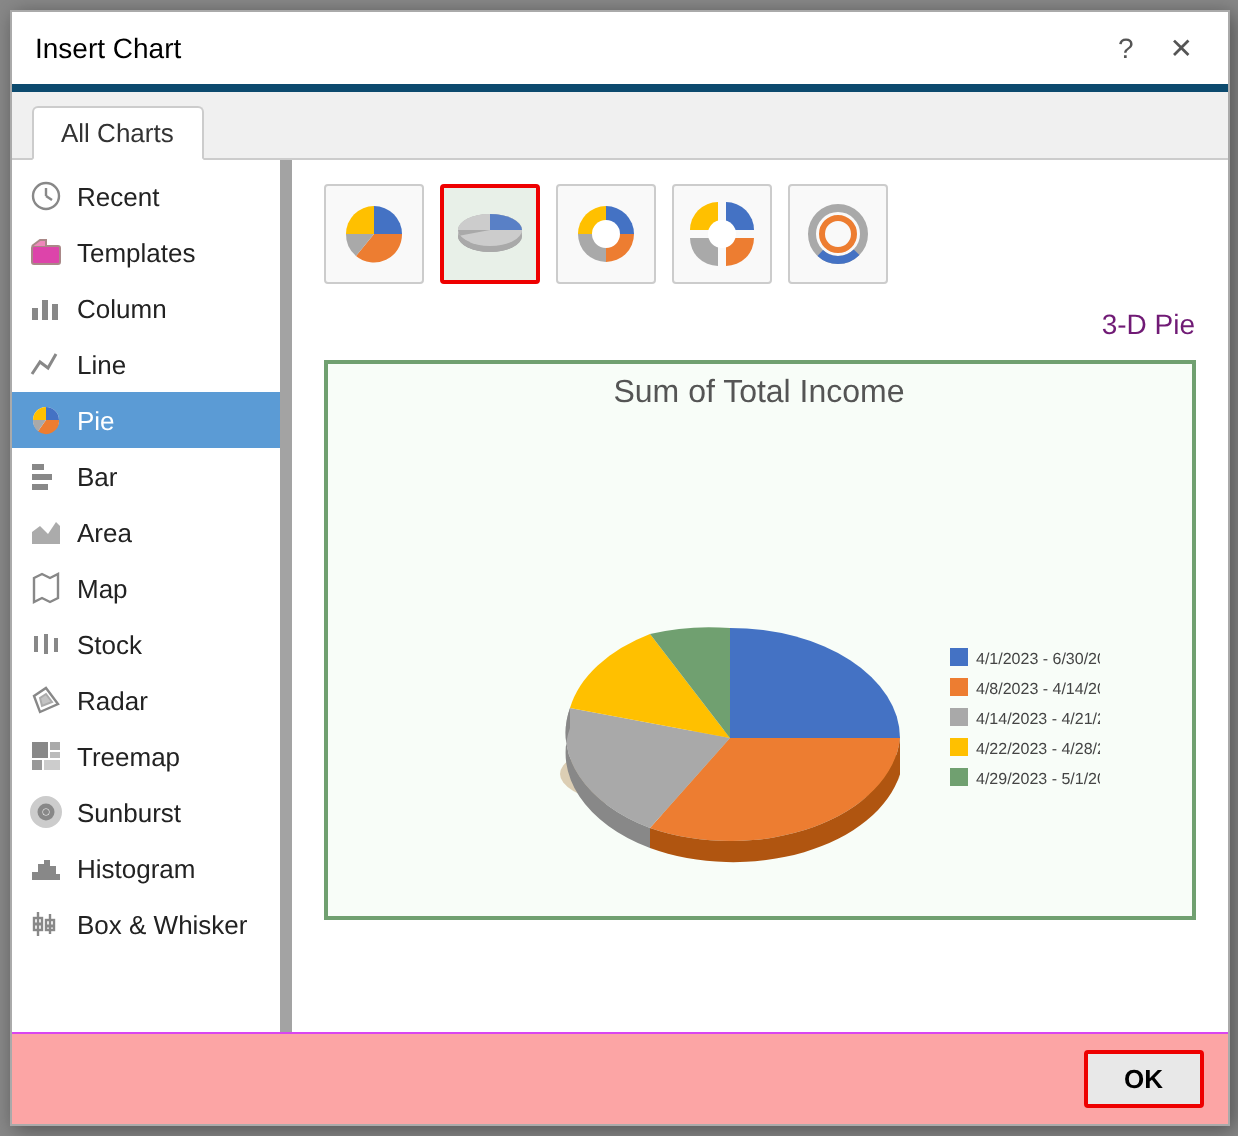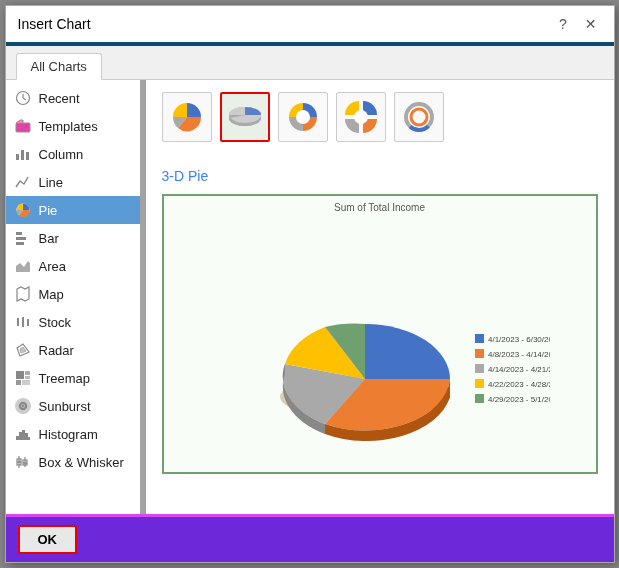--- a/index.html
+++ b/index.html
@@ -129,54 +129,55 @@
       justify-content: center;
       border-radius: 2px;
     }
     .chart-icon-btn.selected {
       border: 2px solid #e00;
       background: #e8f0e8;
     }
     .chart-subtitle {
       font-size: 14px;
       font-weight: normal;
-      color: #3b82f6;
-      margin-top: 16px;
+      color: #701a75;
+      margin-top: 2px;
+      text-align: right;
     }
     .chart-preview {
       border: 2px solid #70a070;
       background: #f8fdf8;
       padding: 6px;
       flex: 1;
       display: flex;
       flex-direction: column;
       align-items: center;
       max-height: 280px;
       overflow: hidden;
     }
     .chart-preview-title {
-      font-size: 10px;
+      font-size: 16px;
       color: #555;
       margin-bottom: 14px;
       text-align: right;
     }
     .chart-svg-area {
       width: 100%;
       flex: 1;
       display: flex;
       align-items: center;
       justify-content: center;
     }
     .footer {
       display: flex;
-      justify-content: space-between;
+      justify-content: flex-end;
       padding: 8px 12px;
       gap: 8px;
-      background: #6d28d9;
-      border-top: 3px solid #d946ef;
+      background: #fca5a5;
+      border-top: 1px solid #d946ef;
     }
     .footer-btn {
       padding: 5px 18px;
       border: 1px solid #aaa;
       cursor: pointer;
       font-size: 13px;
       background: #e8e8e8;
       border-radius: 2px;
     }
     .footer-btn.ok {

